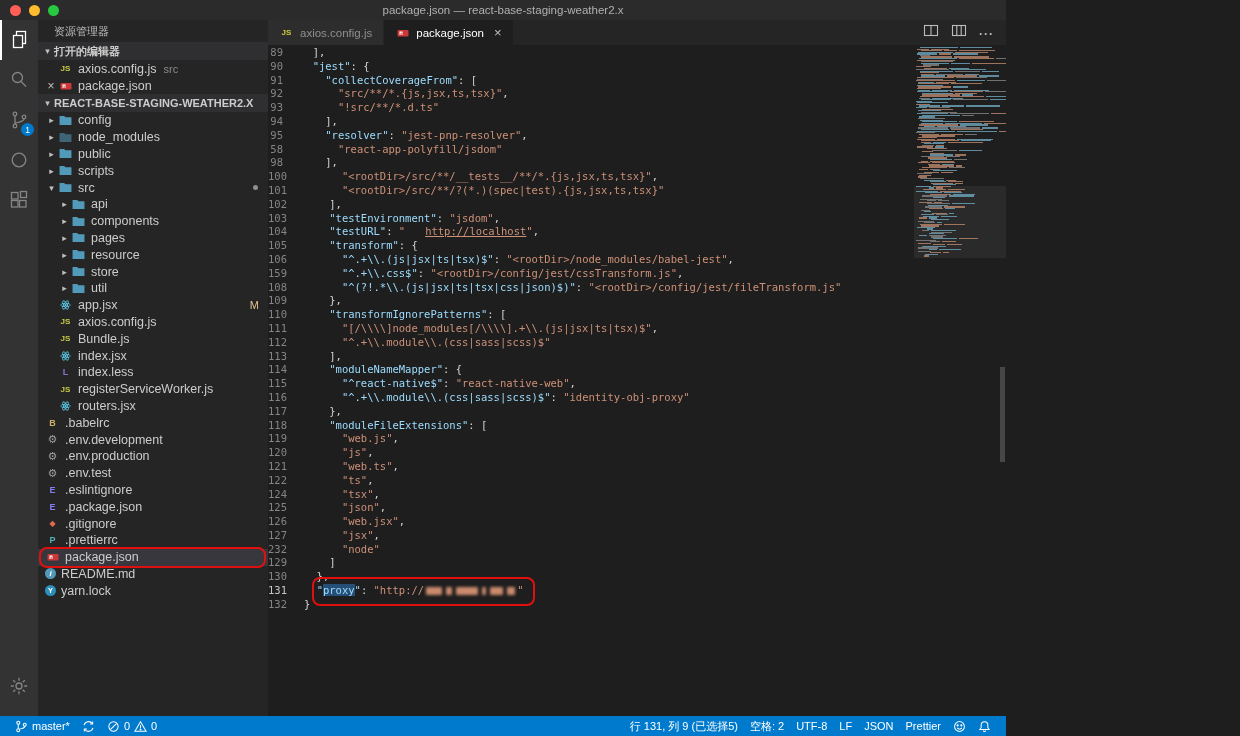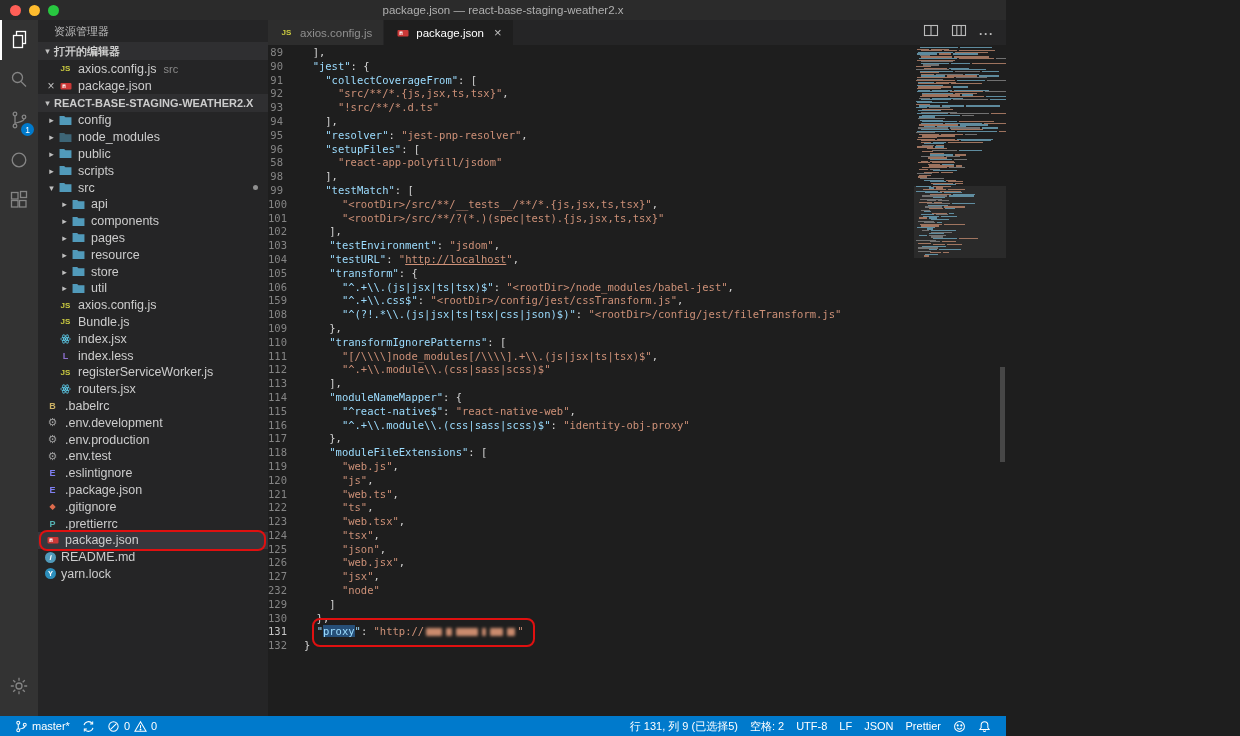--- a/index.html
+++ b/index.html
@@ -86,21 +86,21 @@
   .editor { flex:1; min-height:0; position:relative; display:flex; }
   .code { flex:1; min-width:0; overflow:hidden; padding-top:1px;
     font-family:"DejaVu Sans Mono","Liberation Mono",monospace; font-size:10.5px; }
   .code-line { display:flex; height:13.8px; line-height:13.8px; white-space:pre; position:relative; }
   .line-num { flex:0 0 32px; text-align:right; padding-right:17px; color:#858585; }
   .code-line.cur .line-num { color:#c6c6c6; }
   .line-content { flex:1; min-width:0; }
   .tok-p { color:#d4d4d4; }
   .tok-k { color:#9cdcfe; }
   .tok-s { color:#ce9178; }
-  .tok-l { color:#ce9178; text-decoration:underline; }
+  .tok-l { color:#ce9178; text-decoration:underline;margin-left:20px; }
   .tok-S { color:#9cdcfe; background:#264f78; }
   .red-box { position:relative; display:inline-block; }
   .red-box::after { content:""; position:absolute; left:-5px; right:-12px; top:-7px; bottom:-8px;
     border:2px solid #e01010; border-radius:8px; pointer-events:none; }
   .redact { display:inline-block; height:8px; background:#c98a6d; filter:blur(1.5px);
     margin:0 2px; vertical-align:middle; border-radius:1px; }
 
   
   .minimap { width:92px; flex:none; position:relative; padding-top:2px; overflow:hidden; }
   .mm-row { height:1.2px; margin-bottom:0.4px; white-space:nowrap; overflow:hidden; }
@@ -298,20 +298,34 @@
             <span class="label">store</span>
           </div>
           <div class="row" style="padding-left: 20px;">
             <span class="arrow">▸</span>
             <span class="fi fi-folder">
               <svg width="13" height="11" viewBox="0 0 14 12">
                 <path fill="#519aba" d="M0.5 1h5L7 2.5h6.5V11H0.5z"></path>
               </svg>
             </span>
             <span class="label">util</span>
+          </div>
+          <div class="row" style="padding-left: 20px;">
+            <span class="fi fi-react">
+              <svg width="13" height="12" viewBox="0 0 16 16">
+                <g fill="none" stroke="#61dafb" stroke-width="0.9">
+                  <ellipse cx="8" cy="8" rx="6.5" ry="2.4"></ellipse>
+                  <ellipse cx="8" cy="8" rx="6.5" ry="2.4" transform="rotate(60 8 8)"></ellipse>
+                  <ellipse cx="8" cy="8" rx="6.5" ry="2.4" transform="rotate(120 8 8)"></ellipse>
+                </g>
+                <circle cx="8" cy="8" r="1.3" fill="#61dafb"></circle>
+              </svg>
+            </span>
+            <span class="label">app.jsx</span>
+            <span class="badge-m">M</span>
           </div>
           <div class="row" style="padding-left: 20px;">
             <span class="fi fi-js">JS</span>
             <span class="label">axios.config.js</span>
           </div>
           <div class="row" style="padding-left: 20px;">
             <span class="fi fi-js">JS</span>
             <span class="label">Bundle.js</span>
           </div>
           <div class="row" style="padding-left: 20px;">
@@ -436,24 +450,22 @@
       </div>
       <div class="editor">
         <div class="code" id="code">
             <div class="code-line"><span class="line-num">89</span><span class="line-content"><span class="tok-p">  ],</span></span></div>
             <div class="code-line"><span class="line-num">90</span><span class="line-content"><span class="tok-p">  </span><span class="tok-k">"jest"</span><span class="tok-p">: {</span></span></div>
             <div class="code-line"><span class="line-num">91</span><span class="line-content"><span class="tok-p">    </span><span class="tok-k">"collectCoverageFrom"</span><span class="tok-p">: [</span></span></div>
             <div class="code-line"><span class="line-num">92</span><span class="line-content"><span class="tok-p">      </span><span class="tok-s">"src/**/*.{js,jsx,ts,tsx}"</span><span class="tok-p">,</span></span></div>
             <div class="code-line"><span class="line-num">93</span><span class="line-content"><span class="tok-p">      </span><span class="tok-s">"!src/**/*.d.ts"</span></span></div>
             <div class="code-line"><span class="line-num">94</span><span class="line-content"><span class="tok-p">    ],</span></span></div>
             <div class="code-line"><span class="line-num">95</span><span class="line-content"><span class="tok-p">    </span><span class="tok-k">"resolver"</span><span class="tok-p">: </span><span class="tok-s">"jest-pnp-resolver"</span><span class="tok-p">,</span></span></div>
-            <div class="code-line"><span class="line-num">96</span><span class="line-content"><span class="tok-p">    </span><span class="tok-k">"setupFiles"</span><span class="tok-p">: [</span></span></div>
             <div class="code-line"><span class="line-num">58</span><span class="line-content"><span class="tok-p">      </span><span class="tok-s">"react-app-polyfill/jsdom"</span></span></div>
             <div class="code-line"><span class="line-num">98</span><span class="line-content"><span class="tok-p">    ],</span></span></div>
-            <div class="code-line"><span class="line-num">99</span><span class="line-content"><span class="tok-p">    </span><span class="tok-k">"testMatch"</span><span class="tok-p">: [</span></span></div>
             <div class="code-line"><span class="line-num">100</span><span class="line-content"><span class="tok-p">      </span><span class="tok-s">"&lt;rootDir&gt;/src/**/__tests__/**/*.{js,jsx,ts,tsx}"</span><span class="tok-p">,</span></span></div>
             <div class="code-line"><span class="line-num">101</span><span class="line-content"><span class="tok-p">      </span><span class="tok-s">"&lt;rootDir&gt;/src/**/?(*.)(spec|test).{js,jsx,ts,tsx}"</span></span></div>
             <div class="code-line"><span class="line-num">102</span><span class="line-content"><span class="tok-p">    ],</span></span></div>
             <div class="code-line"><span class="line-num">103</span><span class="line-content"><span class="tok-p">    </span><span class="tok-k">"testEnvironment"</span><span class="tok-p">: </span><span class="tok-s">"jsdom"</span><span class="tok-p">,</span></span></div>
             <div class="code-line"><span class="line-num">104</span><span class="line-content"><span class="tok-p">    </span><span class="tok-k">"testURL"</span><span class="tok-p">: </span><span class="tok-s">"</span><span class="tok-l">http://localhost</span><span class="tok-s">"</span><span class="tok-p">,</span></span></div>
             <div class="code-line"><span class="line-num">105</span><span class="line-content"><span class="tok-p">    </span><span class="tok-k">"transform"</span><span class="tok-p">: {</span></span></div>
             <div class="code-line"><span class="line-num">106</span><span class="line-content"><span class="tok-p">      </span><span class="tok-k">"^.+\\.(js|jsx|ts|tsx)$"</span><span class="tok-p">: </span><span class="tok-s">"&lt;rootDir&gt;/node_modules/babel-jest"</span><span class="tok-p">,</span></span></div>
             <div class="code-line"><span class="line-num">159</span><span class="line-content"><span class="tok-p">      </span><span class="tok-k">"^.+\\.css$"</span><span class="tok-p">: </span><span class="tok-s">"&lt;rootDir&gt;/config/jest/cssTransform.js"</span><span class="tok-p">,</span></span></div>
             <div class="code-line"><span class="line-num">108</span><span class="line-content"><span class="tok-p">      </span><span class="tok-k">"^(?!.*\\.(js|jsx|ts|tsx|css|json)$)"</span><span class="tok-p">: </span><span class="tok-s">"&lt;rootDir&gt;/config/jest/fileTransform.js"</span></span></div>
             <div class="code-line"><span class="line-num">109</span><span class="line-content"><span class="tok-p">    },</span></span></div>
@@ -463,21 +475,20 @@
             <div class="code-line"><span class="line-num">113</span><span class="line-content"><span class="tok-p">    ],</span></span></div>
             <div class="code-line"><span class="line-num">114</span><span class="line-content"><span class="tok-p">    </span><span class="tok-k">"moduleNameMapper"</span><span class="tok-p">: {</span></span></div>
             <div class="code-line"><span class="line-num">115</span><span class="line-content"><span class="tok-p">      </span><span class="tok-k">"^react-native$"</span><span class="tok-p">: </span><span class="tok-s">"react-native-web"</span><span class="tok-p">,</span></span></div>
             <div class="code-line"><span class="line-num">116</span><span class="line-content"><span class="tok-p">      </span><span class="tok-k">"^.+\\.module\\.(css|sass|scss)$"</span><span class="tok-p">: </span><span class="tok-s">"identity-obj-proxy"</span></span></div>
             <div class="code-line"><span class="line-num">117</span><span class="line-content"><span class="tok-p">    },</span></span></div>
             <div class="code-line"><span class="line-num">118</span><span class="line-content"><span class="tok-p">    </span><span class="tok-k">"moduleFileExtensions"</span><span class="tok-p">: [</span></span></div>
             <div class="code-line"><span class="line-num">119</span><span class="line-content"><span class="tok-p">      </span><span class="tok-s">"web.js"</span><span class="tok-p">,</span></span></div>
             <div class="code-line"><span class="line-num">120</span><span class="line-content"><span class="tok-p">      </span><span class="tok-s">"js"</span><span class="tok-p">,</span></span></div>
             <div class="code-line"><span class="line-num">121</span><span class="line-content"><span class="tok-p">      </span><span class="tok-s">"web.ts"</span><span class="tok-p">,</span></span></div>
             <div class="code-line"><span class="line-num">122</span><span class="line-content"><span class="tok-p">      </span><span class="tok-s">"ts"</span><span class="tok-p">,</span></span></div>
-            <div class="code-line"><span class="line-num">123</span><span class="line-content"><span class="tok-p">      </span><span class="tok-s">"web.tsx"</span><span class="tok-p">,</span></span></div>
             <div class="code-line"><span class="line-num">124</span><span class="line-content"><span class="tok-p">      </span><span class="tok-s">"tsx"</span><span class="tok-p">,</span></span></div>
             <div class="code-line"><span class="line-num">125</span><span class="line-content"><span class="tok-p">      </span><span class="tok-s">"json"</span><span class="tok-p">,</span></span></div>
             <div class="code-line"><span class="line-num">126</span><span class="line-content"><span class="tok-p">      </span><span class="tok-s">"web.jsx"</span><span class="tok-p">,</span></span></div>
             <div class="code-line"><span class="line-num">127</span><span class="line-content"><span class="tok-p">      </span><span class="tok-s">"jsx"</span><span class="tok-p">,</span></span></div>
             <div class="code-line"><span class="line-num">232</span><span class="line-content"><span class="tok-p">      </span><span class="tok-s">"node"</span></span></div>
             <div class="code-line"><span class="line-num">129</span><span class="line-content"><span class="tok-p">    ]</span></span></div>
             <div class="code-line"><span class="line-num">130</span><span class="line-content"><span class="tok-p">  },</span></span></div>
             <div class="code-line cur"><span class="line-num">131</span><span class="line-content"><span class="tok-p">  </span><span class="red-box"><span class="tok-k">"</span><span class="tok-S">proxy</span><span class="tok-k">"</span><span class="tok-p">: </span><span class="tok-s">"http://</span><span class="redact" style="width: 16px;"></span><span class="redact" style="width: 6px;"></span><span class="redact" style="width: 22px;"></span><span class="redact" style="width: 4px;"></span><span class="redact" style="width: 13px;"></span><span class="redact" style="width: 8px;"></span><span class="tok-s">"</span></span></span></div>
             <div class="code-line"><span class="line-num">132</span><span class="line-content"><span class="tok-p">}</span></span></div>
           </div>

